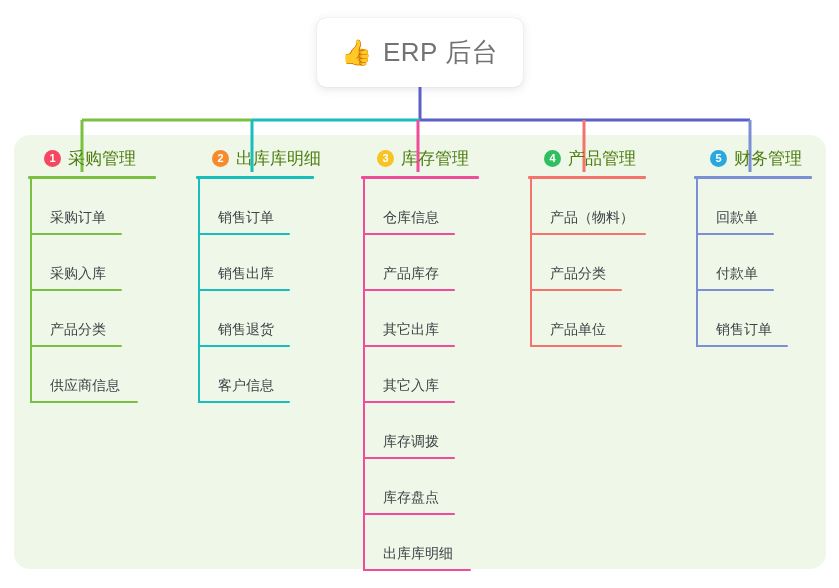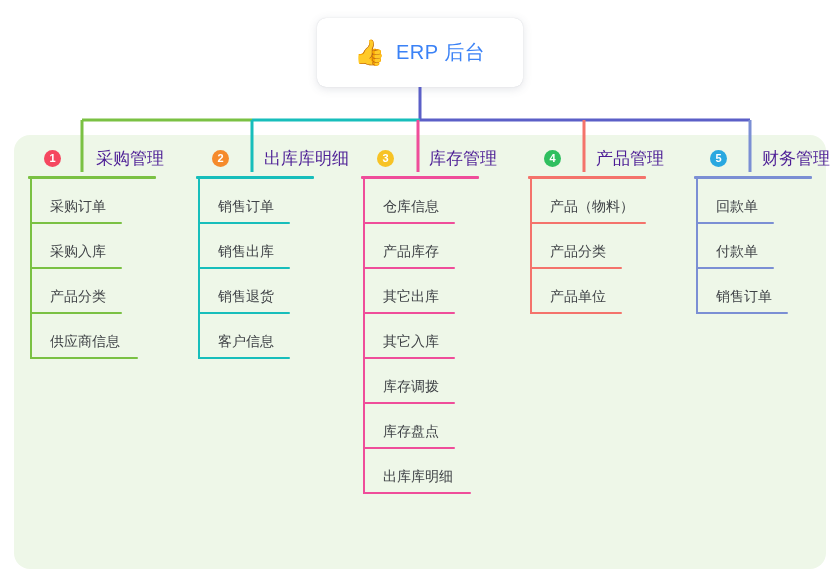--- a/index.html
+++ b/index.html
@@ -42,22 +42,22 @@
     display: flex;
     align-items: center;
     gap: 10px;
   }
   .title-emoji {
     font-size: 25px;
     line-height: 1;
     display: inline-block;
   }
   .title-text {
-    font-size: 20px;
-    color: #3b82f6;
+    font-size: 26px;
+    color: #737373;
     letter-spacing: 0.5px;
     white-space: nowrap;
   }
 
   
   .panel {
     position: absolute;
     left: 14px;
     top: 135px;
     width: 812px;
@@ -94,37 +94,36 @@
     border-radius: 50%;
     color: #ffffff;
     font-size: 11px;
     line-height: 17px;
     text-align: center;
     font-weight: bold;
     flex: 0 0 auto;
   }
   .col-title {
     font-size: 17px;
-    color: #4c1d95;
+    color: #4d7c0f;
     white-space: nowrap;
-    margin-left: 28px;
   }
   .col-rule {
     height: 3px;
     margin-top: 6px;
     border-radius: 1px;
   }
 
   .items {
     position: relative;
     margin-top: 0;
   }
   .item {
     position: relative;
-    height: 45px;
+    height: 56px;
     box-sizing: border-box;
   }
   .item-label {
     position: absolute;
     left: 22px;
     bottom: 8px;
     font-size: 14px;
     color: #3f4246;
     white-space: nowrap;
   }

